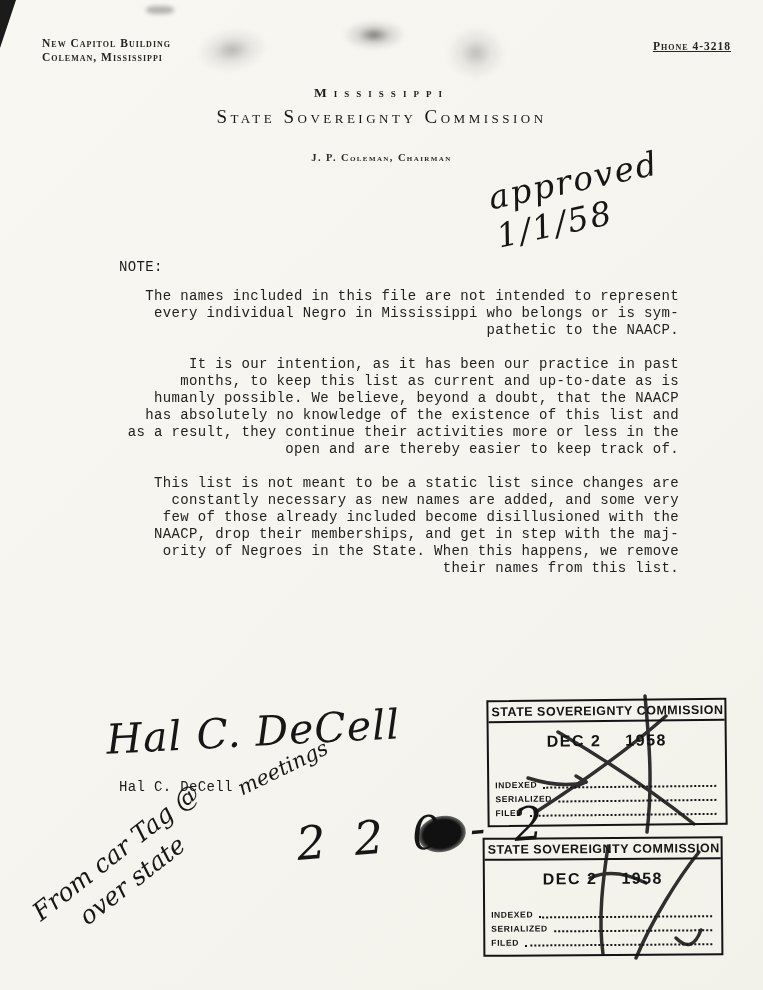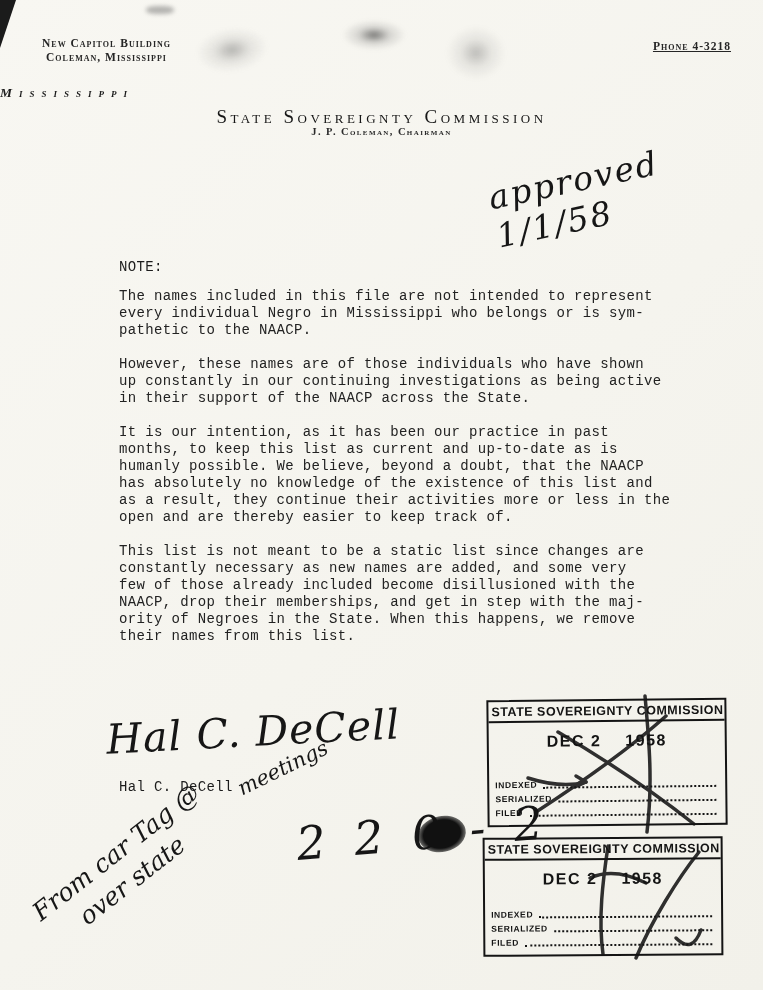--- a/index.html
+++ b/index.html
@@ -17,41 +17,41 @@
   .s1 { left:196px; top:28px; width:72px; height:44px;
     background:radial-gradient(closest-side, rgba(60,60,60,.35), rgba(120,120,120,.15), transparent); transform:rotate(-8deg); }
   .s2 { left:342px; top:20px; width:64px; height:30px;
     background:radial-gradient(closest-side, rgba(35,35,35,.6), rgba(90,90,90,.2), transparent); }
   .s3 { left:446px; top:26px; width:60px; height:54px;
     background:radial-gradient(closest-side, rgba(70,70,70,.32), rgba(110,110,110,.12), transparent); }
   .s4 { left:146px; top:6px; width:28px; height:8px; background:rgba(80,80,80,.4); border-radius:40%; }
 
   
   .lh-left {
-    position:absolute; left:42px; top:36px; text-align:center;
+    position:absolute; left:42px; top:36px; text-align:left;
     font-family:"Liberation Serif", serif; font-variant:small-caps; font-weight:bold;
     font-size:11.5px; line-height:14px; letter-spacing:1px; color:#262626;
   }
   .lh-phone {
     position:absolute; right:32px; top:40px;
     font-family:"Liberation Serif", serif; font-variant:small-caps; font-weight:bold;
     font-size:11.5px; letter-spacing:1px; color:#262626;text-decoration:underline;
   }
   .title-state {
-    position:absolute; left:0; right:0; top:85px; 
-    font-family:"Liberation Serif", serif; font-variant:small-caps; font-weight:bold;
-    font-size:13.5px; letter-spacing:7px; color:#1c1c1c;font-style:italic;
+    position:absolute; left:0; right:0; top:85px; text-align:center;
+    font-family:"Liberation Serif", serif; font-variant:small-caps; font-weight:bold;
+    font-size:13.5px; letter-spacing:7px; color:#1c1c1c;
   }
   .title-org {
     position:absolute; left:0; right:0; top:106px; text-align:center;
     font-family:"Liberation Serif", serif; font-variant:small-caps;
     font-size:19px; letter-spacing:3.5px; color:#161616;
   }
   .chairman {
-    position:absolute; left:0; right:0; top:126px; text-align:center;
+    position:absolute; left:0; right:0; top:152px; text-align:center;
     font-family:"Liberation Serif", serif; font-variant:small-caps; font-weight:bold;
     font-size:10.5px; letter-spacing:1.4px; color:#2a2a2a;
   }
 
   
   .hand { position:absolute; font-family:"DejaVu Serif", serif; font-style:italic; color:#161616; }
   .approved { left:490px; top:150px; font-size:33px; letter-spacing:2px; transform:rotate(-12deg); }
   .sig-script { left:106px; top:708px; font-size:41px; letter-spacing:1px; transform:rotate(-3deg); }
   .meetings { left:234px; top:756px; font-size:21px; transform:rotate(-26deg); }
   .cartag { left:46px; top:896px; font-size:25px; line-height:32px;
@@ -65,21 +65,21 @@
   
   .note {
     position:absolute; left:119px; top:212px;
     font-family:"Liberation Mono", monospace; font-size:14px; letter-spacing:.35px; color:#1b1b1b;margin-top:47px;
   }
   .body-text {
     position:absolute; left:119px; top:288px; width:560px;
     font-family:"Liberation Mono", monospace; font-size:14px; line-height:17px;
     letter-spacing:.35px; color:#222;
   }
-  .body-text p { white-space:pre-line; margin:0 0 17px 0; }
+  .body-text p { white-space:pre-line; margin:0 0 17px 0;text-align:right; }
   .typed-sig {
     position:absolute; left:119px; top:779px;
     font-family:"Liberation Mono", monospace; font-size:14px; letter-spacing:.35px; color:#1b1b1b;
   }
 
   
   .stamp {
     position:absolute; width:240px; border:2.5px solid #141414;
     display:flex; flex-direction:column;
     font-family:"Liberation Sans", sans-serif; color:#141414;
@@ -121,23 +121,20 @@
   <div class="title-org">State Sovereignty Commission</div>
   <div class="chairman">J. P. Coleman, Chairman</div>
 
   <div class="hand approved">approved 1/1/58</div>
 
   <div class="note">NOTE:</div>
   <div class="body-text">
     <p>The names included in this file are not intended to represent
 every individual Negro in Mississippi who belongs or is sym-
 pathetic to the NAACP.</p>
-    <p>However, these names are of those individuals who have shown
-up constantly in our continuing investigations as being active
-in their support of the NAACP across the State.</p>
     <p>It is our intention, as it has been our practice in past
 months, to keep this list as current and up-to-date as is
 humanly possible.  We believe, beyond a doubt, that the NAACP
 has absolutely no knowledge of the existence of this list and
 as a result, they continue their activities more or less in the
 open and are thereby easier to keep track of.</p>
     <p>This list is not meant to be a static list since changes are
 constantly necessary as new names are added, and some very
 few of those already included become disillusioned with the
 NAACP, drop their memberships, and get in step with the maj-

